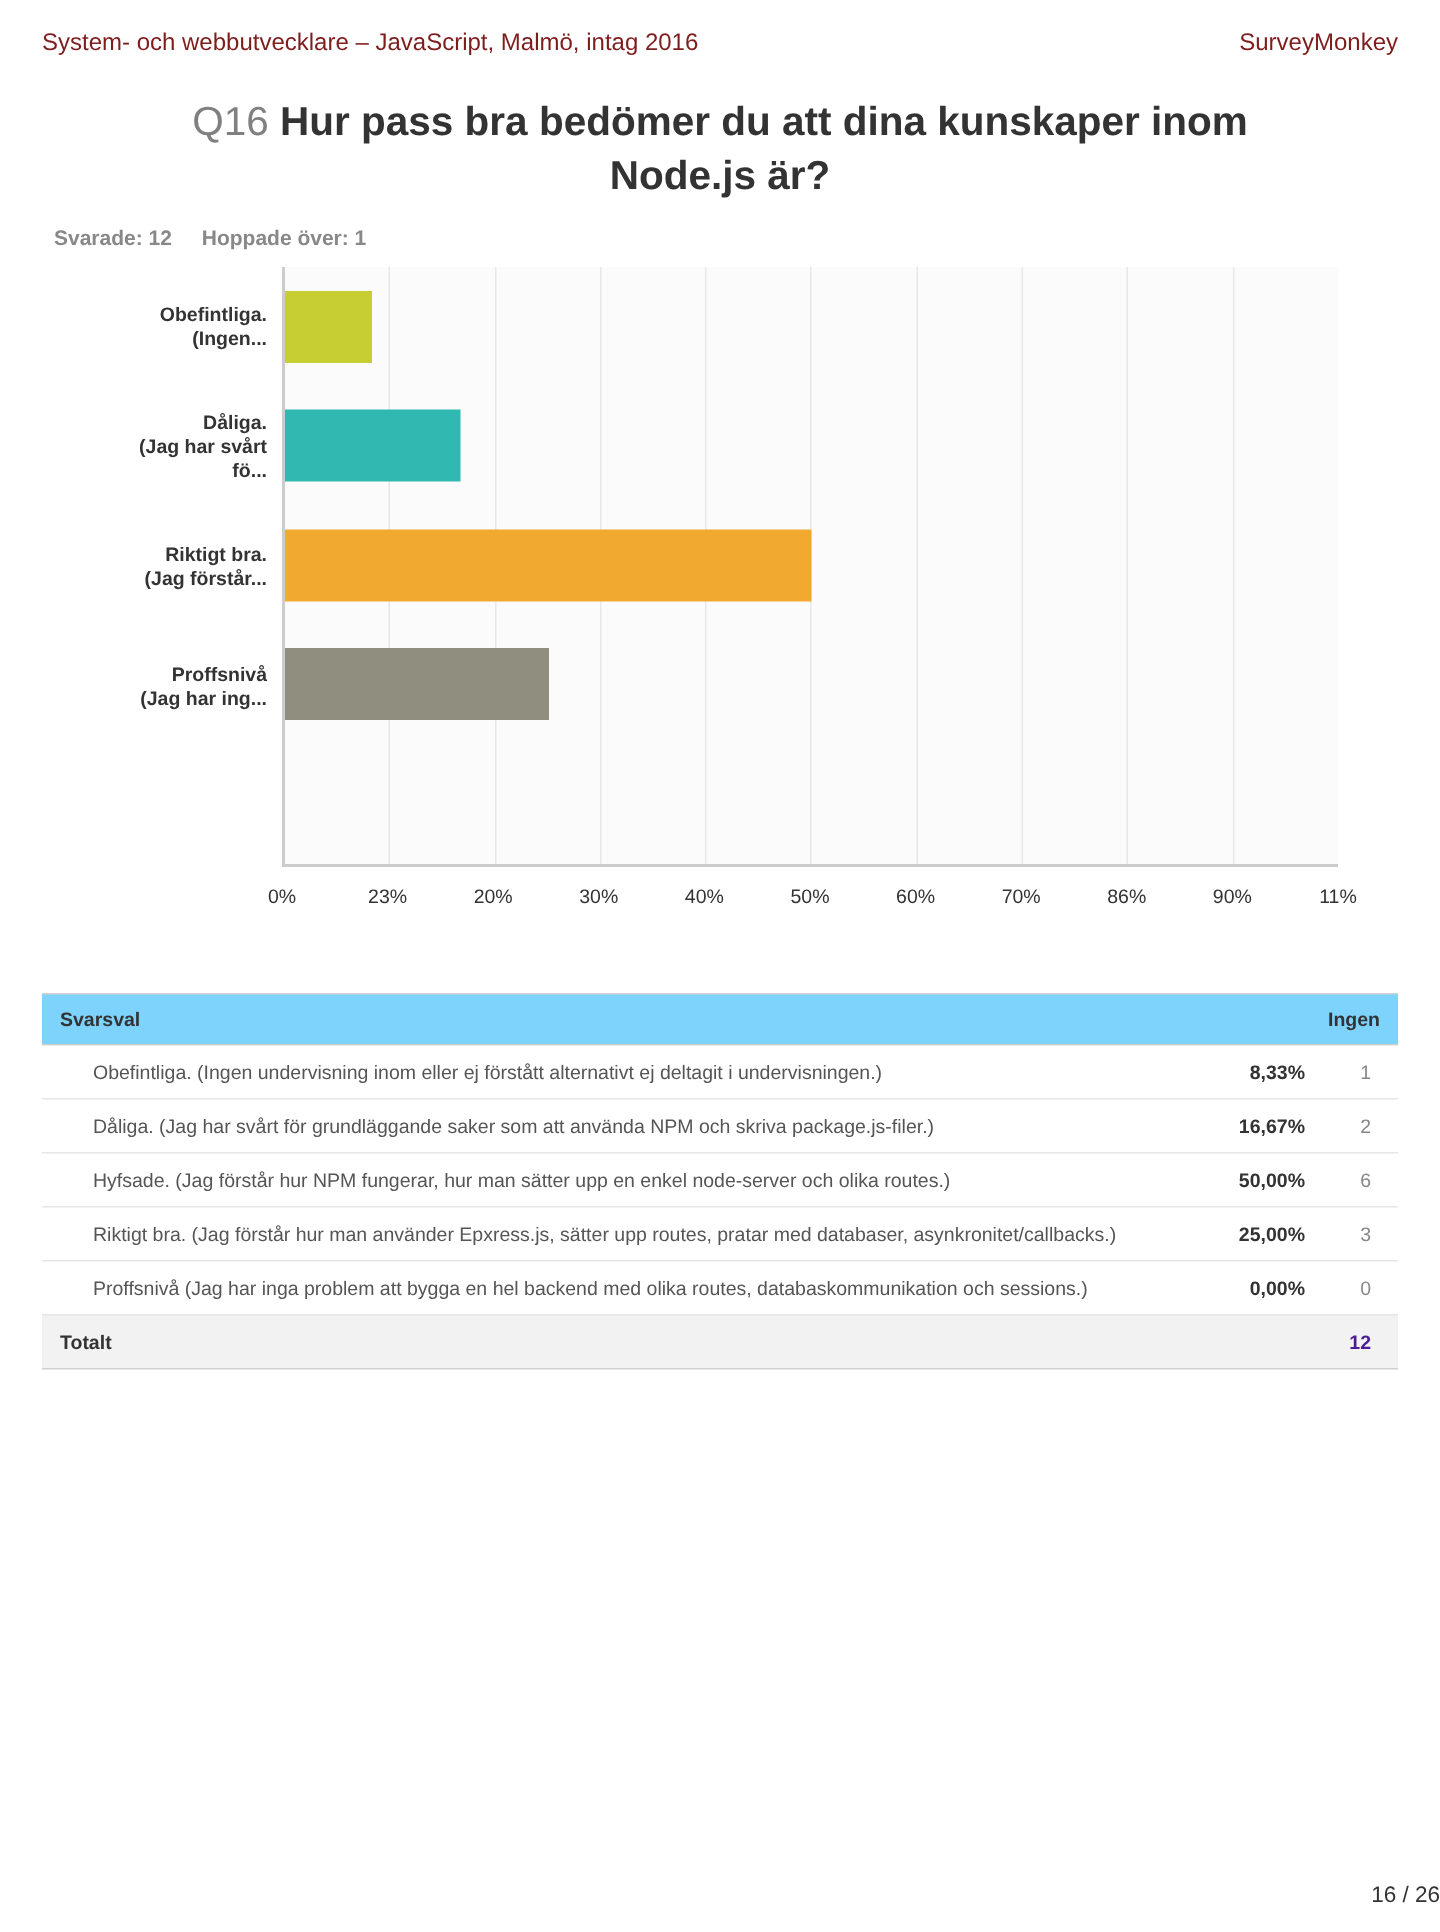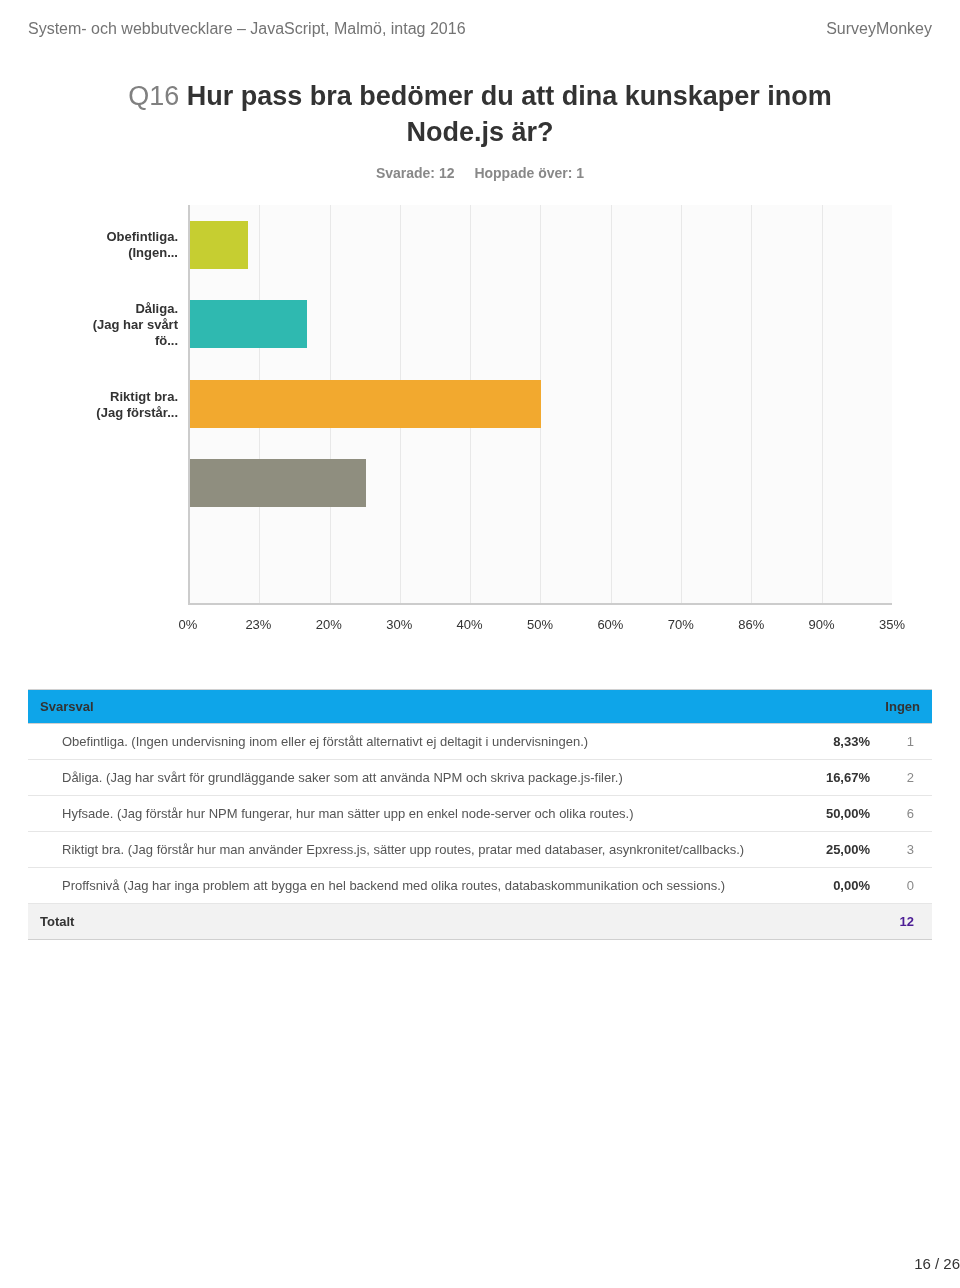--- a/index.html
+++ b/index.html
@@ -13,36 +13,36 @@
   .page {
     width: 960px;
     min-height: 1288px;
     padding: 20px 28px 40px 28px;
     position: relative;
   }
   .top-row {
     display: flex;
     justify-content: space-between;
     font-size: 16px;
-    color: #737373;
-    margin-bottom: 40px;
+    color: #7f1d1d;
+    margin-bottom: 25px;
   }
   .q-title {
     text-align: center;
     font-size: 27px;
     line-height: 1.35;
     margin: 0 60px 14px 60px;
   }
   .q-num { color: #808080; font-weight: 400; }
   .q-text { color: #333; font-weight: 700; }
   .meta-row {
-    text-align: center;
+    text-align: left;
     font-size: 14px;
     color: #888;
-    margin-bottom: 24px;
+    margin-bottom: 12px;
   }
   .meta-row span { margin: 0 8px; font-weight: 700; }
 
   
   .chart-wrap {
     display: flex;
     margin: 0 40px 8px 40px;
   }
   .y-labels {
     width: 120px;
@@ -107,21 +107,21 @@
   
   table.results {
     width: 100%;
     border-collapse: collapse;
     font-size: 13px;
     margin-top: 10px;
   }
   table.results th {
     text-align: left;
     font-weight: 700;
-    background: #0ea5e9;
+    background: #7dd3fc;
     border-top: 1px solid #d0d0d0;
     border-bottom: 1px solid #d0d0d0;
     padding: 9px 12px;
   }
   table.results th.svar { text-align: right; width: 140px; }
   table.results td {
     border-bottom: 1px solid #e6e6e6;
     padding: 10px 12px;
     vertical-align: middle;
   }
@@ -164,20 +164,21 @@
   <div class="meta-row">
     <span>Svarade: 12</span>
     <span>Hoppade över: 1</span>
   </div>
 
   <div class="chart-wrap">
     <div class="y-labels" id="y-labels">
         <div class="y-label">Obefintliga. <br>(Ingen...</div>
         <div class="y-label">Dåliga. <br>(Jag har svårt fö...</div>
         <div class="y-label">Riktigt bra. <br>(Jag förstår...</div>
+        <div class="y-label">Proffsnivå <br>(Jag har ing...</div>
       </div>
     <div class="plot">
       <div class="gridlines">
         <div class="gcol"></div>
           <div class="gcol"></div>
           <div class="gcol"></div>
           <div class="gcol"></div>
           <div class="gcol"></div>
         <div class="gcol"></div>
           <div class="gcol"></div>
@@ -209,21 +210,21 @@
         <div class="x-tick" style="left: 0%;">0%</div>
         <div class="x-tick" style="left: 10%;">23%</div>
         <div class="x-tick" style="left: 20%;">20%</div>
         <div class="x-tick" style="left: 30%;">30%</div>
         <div class="x-tick" style="left: 40%;">40%</div>
         <div class="x-tick" style="left: 50%;">50%</div>
         <div class="x-tick" style="left: 60%;">60%</div>
         <div class="x-tick" style="left: 70%;">70%</div>
         <div class="x-tick" style="left: 80%;">86%</div>
         <div class="x-tick" style="left: 90%;">90%</div>
-        <div class="x-tick" style="left: 100%;">35%</div>
+        <div class="x-tick" style="left: 100%;">11%</div>
       </div>
   </div>
 
   <table class="results">
     <thead>
       <tr>
         <th>Svarsval</th>
         <th class="svar" colspan="2">Ingen</th>
       </tr>
     </thead>

